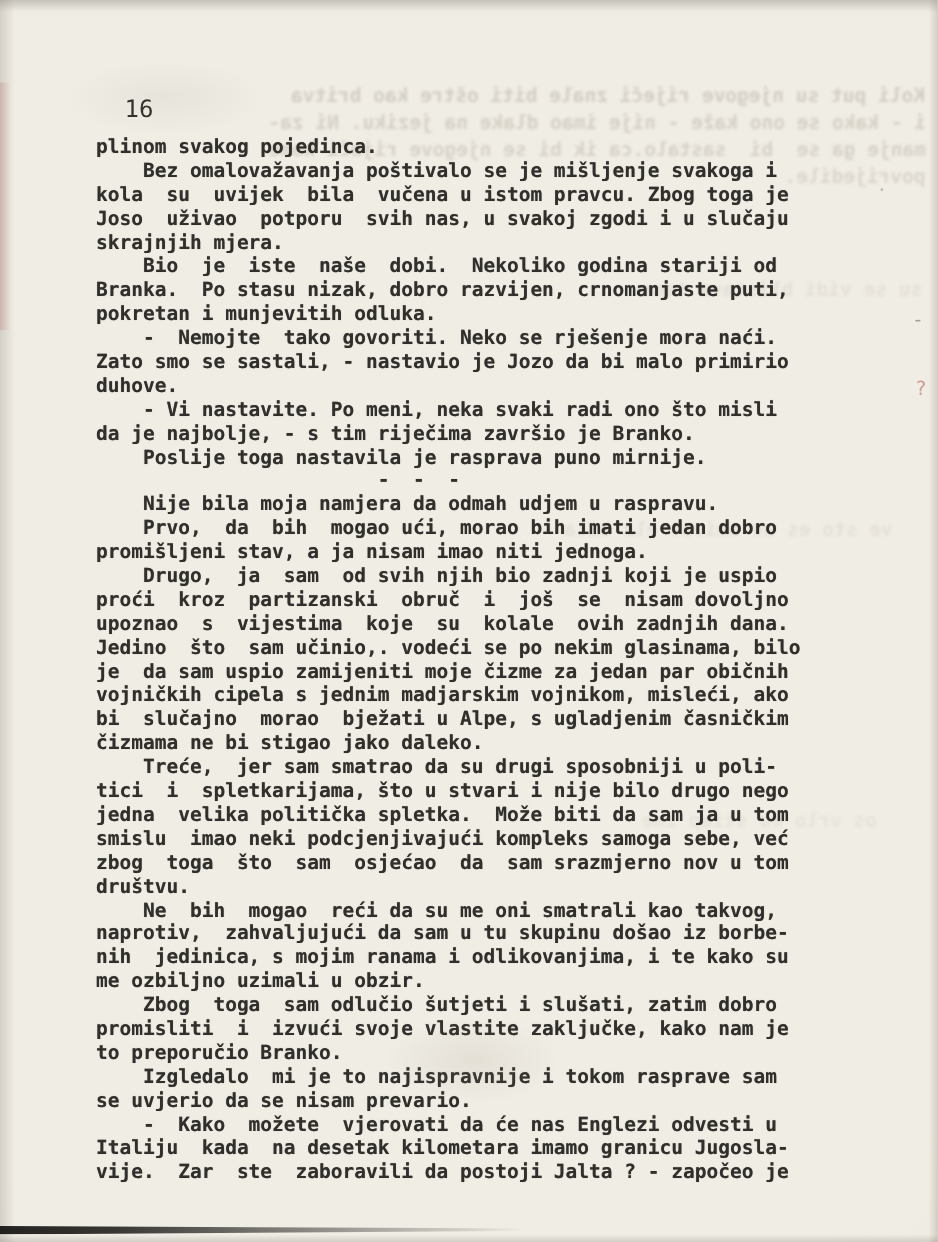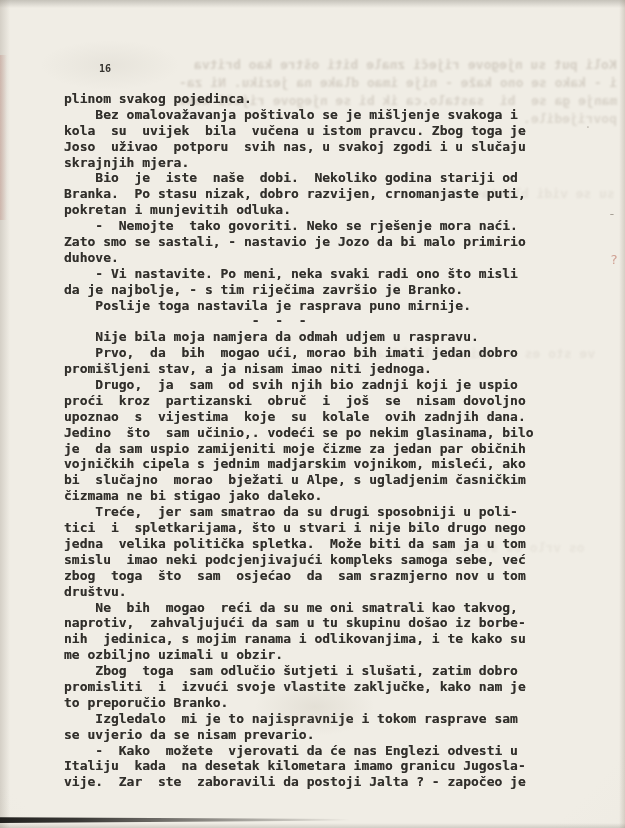--- a/index.html
+++ b/index.html
@@ -24,25 +24,24 @@
   .edge-right  { top: 0; bottom: 0; right: 0; width: 6px;
                  background: linear-gradient(to left, rgba(152,136,121,.30), rgba(152,136,121,0)); }
   .edge-bottom { bottom: 0; left: 0; right: 0; height: 5px;
                  background: linear-gradient(to top, rgba(128,123,112,.28), rgba(128,123,112,0)); }
   .edge-left-pink { top: 55px; left: 0; height: 165px; width: 7px;
                  background: linear-gradient(to right, rgba(188,122,110,.30), rgba(188,122,110,0)); }
 
   .page-number {
     position: absolute;
     left: 83px; top: 63px;
-    font-size: 10px;
-    font-weight: bold;
+    font-size: 16px;
+    font-weight: normal;
     color: #35332f;
     white-space: pre;
-    margin-left: 16px;
   }
 
   .body-text {
     position: absolute;
     left: 64px; top: 91px;
     font-size: 13px;
     line-height: 15.9px;
     font-weight: bold;
     color: #312f2b;
     white-space: pre;

